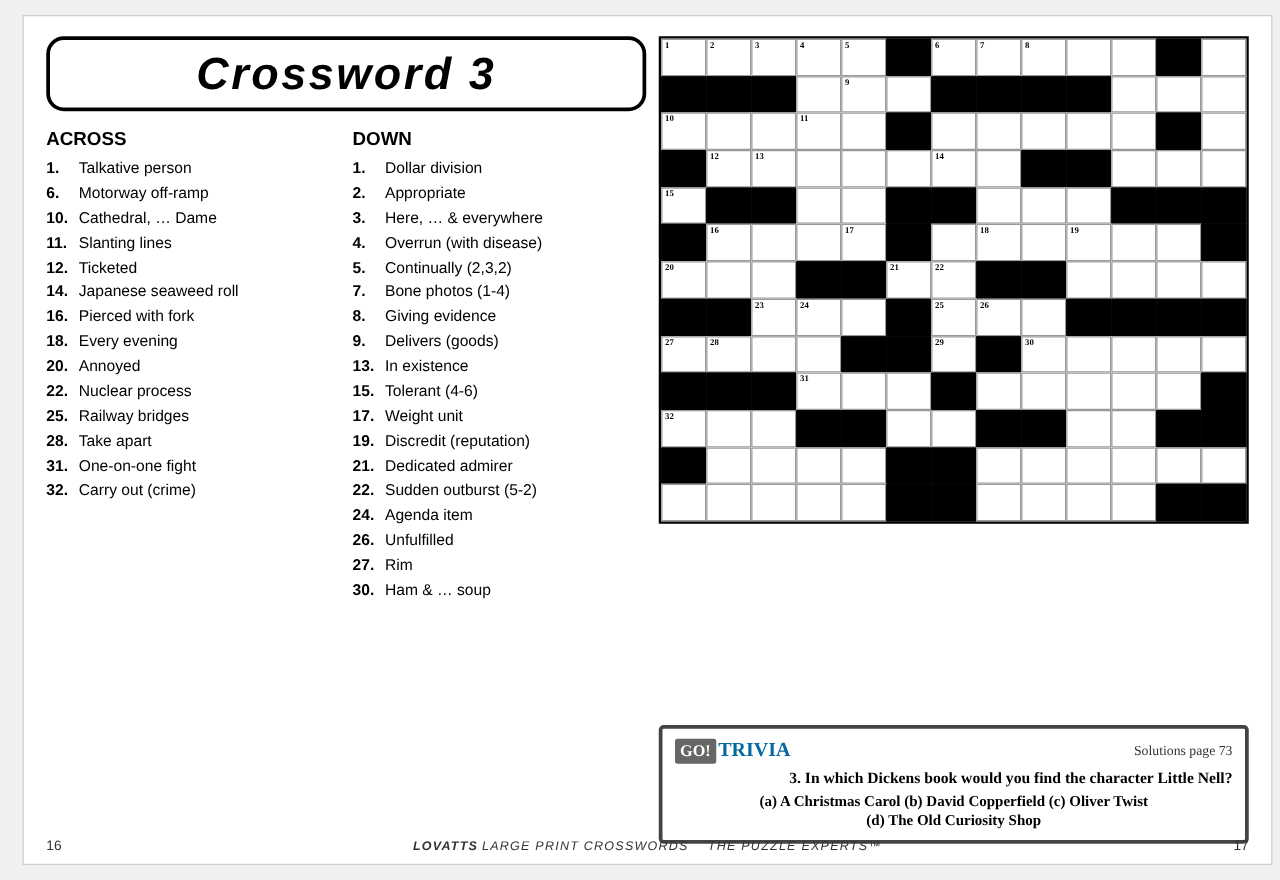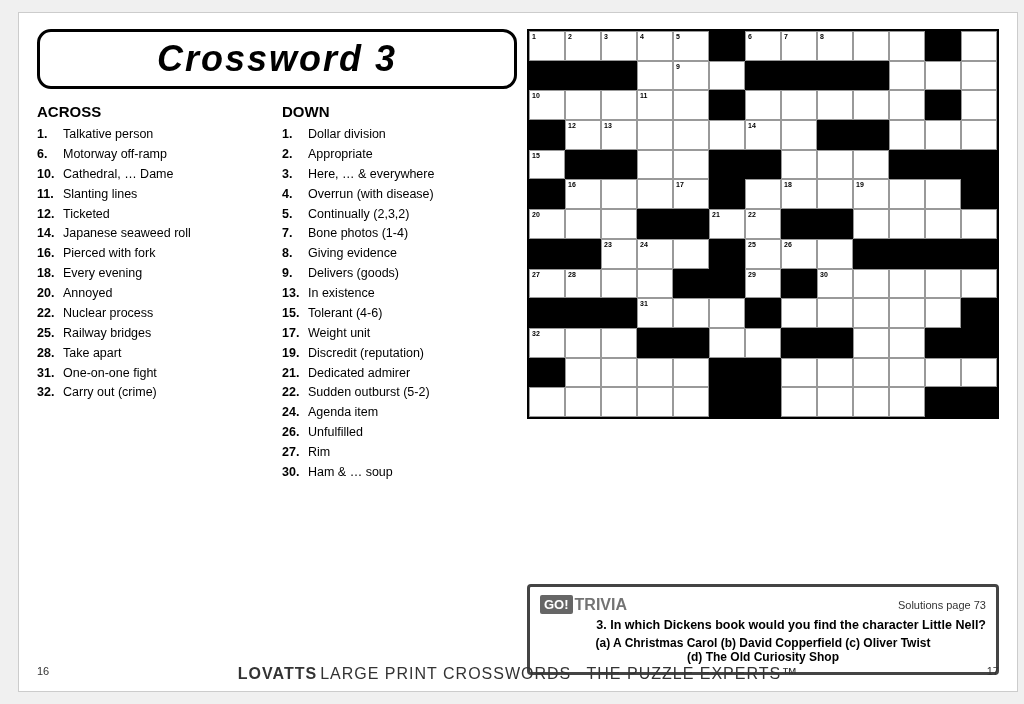--- a/index.html
+++ b/index.html
@@ -73,20 +73,21 @@
     }
     .clue-text {
       flex: 1;
     }
     
     .right-panel {
       flex: 1;
       display: flex;
       flex-direction: column;
       gap: 10px;
+      font-family: Liberation Serif, serif;
     }
     
     .grid-wrapper {
       flex: 1;
     }
     .crossword-grid {
       display: grid;
       grid-template-columns: repeat(13, 1fr);
       grid-template-rows: repeat(13, 1fr);
       border: 2px solid black;
@@ -133,21 +134,21 @@
       background: #666;
       color: white;
       font-weight: 900;
       font-size: 13px;
       padding: 2px 4px;
       border-radius: 2px;
     }
     .trivia-logo-text {
       font-weight: 900;
       font-size: 16px;
-      color: #737373;
+      color: #0369a1;
       margin-left: 2px;
     }
     .trivia-solutions {
       font-size: 11px;
       color: #333;
     }
     .trivia-question {
       font-size: 12.5px;
       font-weight: bold;
       text-align: right;
@@ -167,23 +168,24 @@
       display: flex;
       justify-content: space-between;
       font-size: 11px;
       color: #333;
     }
     .footer-center {
       text-align: center;
       flex: 1;
     }
     .footer-center span {
-      font-size: 16px;
+      font-size: 10px;
       text-transform: uppercase;
       letter-spacing: 1px;
+      font-style: italic;
     }
     .footer-center .brand {
       font-weight: bold;
     }
   </style>
 </head>
 <body>
 
 <div class="page">
 

